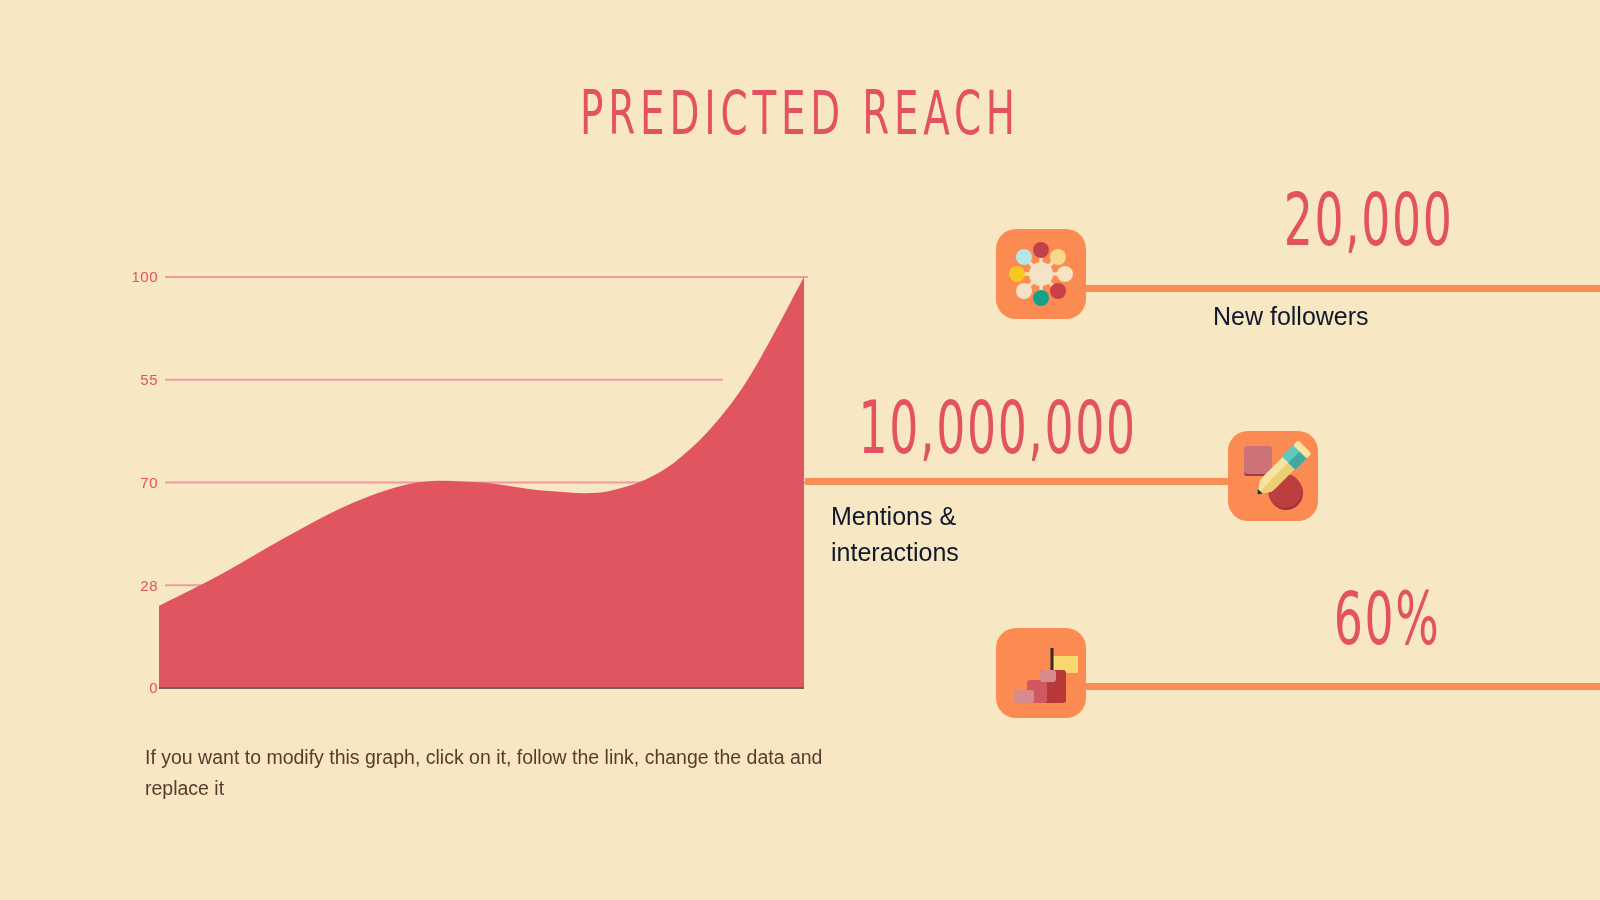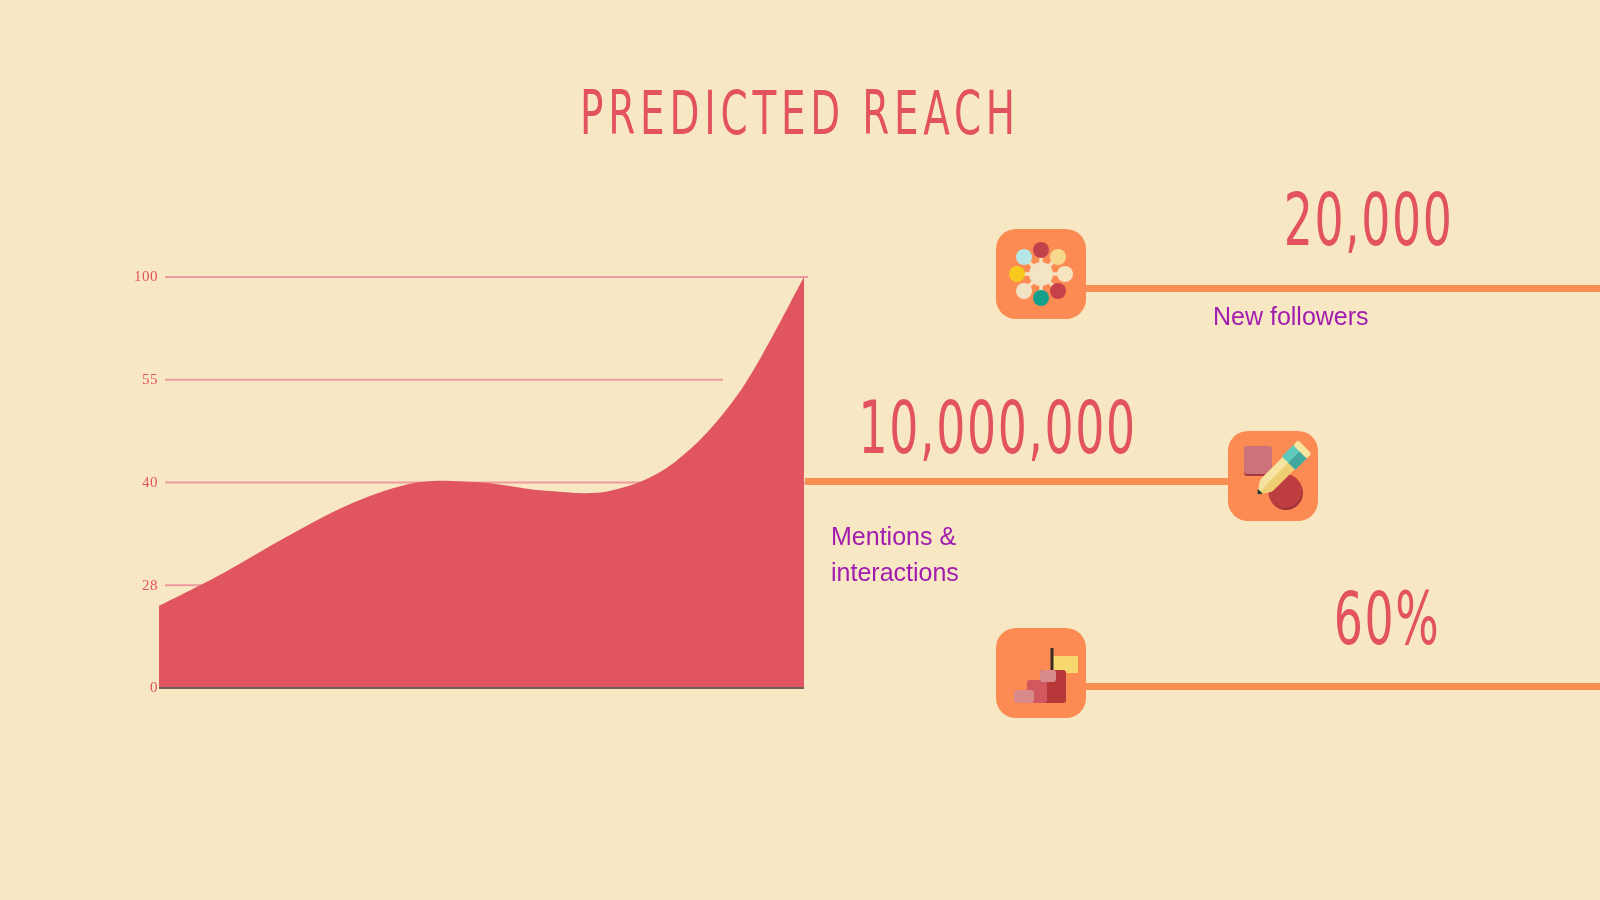--- a/index.html
+++ b/index.html
@@ -35,21 +35,21 @@
     position: absolute;
     left: 118px; top: 258px;
     width: 720px; height: 440px;
   }
   #chart-svg { display: block; }
 
   .ytick {
     position: absolute;
     color: #E2535F;
     font-size: 15px;
-    font-family: Liberation Serif, serif;
+    font-family: Liberation Sans, sans-serif;
     text-align: right;
     width: 40px;
     letter-spacing: .5px;
   }
 
   #caption {
     position: absolute;
     left: 145px; top: 742px;
     width: 700px;
     color: #5B3A2E;
@@ -75,57 +75,58 @@
     color: #E2535F;
     font-family: "DejaVu Sans Condensed", "Liberation Sans Narrow", "Liberation Sans", sans-serif;
     font-size: 62px;
     font-weight: 400;
     letter-spacing: 2px;
     white-space: nowrap;
     transform: scaleX(0.82) scaleY(1.18);
   }
   .stat-label {
     position: absolute;
-    color: #a21caf;
+    color: #0f172a;
     font-size: 25px;
     line-height: 36px;
     font-family: "Liberation Sans", sans-serif;
     white-space: pre-line;
   }
 </style>
 </head>
 <body>
 
 <div id="slide">
 
   <div id="title">PREDICTED REACH</div>
 
   <div id="chart-block">
 
     <div class="ytick" style="left:0px; top:10px;">100</div>
     <div class="ytick" style="left:0px; top:113px;">55</div>
-    <div class="ytick" style="left:0px; top:216px;">40</div>
+    <div class="ytick" style="left:0px; top:216px;">70</div>
     <div class="ytick" style="left:0px; top:319px;">28</div>
     <div class="ytick" style="left:0px; top:421px;">0</div>
 
     <svg id="chart-svg" width="720" height="440" viewBox="0 0 720 440">
 
       <g>
           <line x1="47" x2="110" y1="327.3" y2="327.3" stroke="#F09A9F" stroke-width="2"></line>
           <line x1="47" x2="690" y1="224.5" y2="224.5" stroke="#F09A9F" stroke-width="2"></line>
           <line x1="47" x2="605" y1="121.8" y2="121.8" stroke="#F09A9F" stroke-width="2"></line>
           <line x1="47" x2="690" y1="19.0" y2="19.0" stroke="#F09A9F" stroke-width="2"></line>
         </g>
 
       <path id="area-path" fill="#E0555F" d="M 41.0 347.8 C 51.8 342.3, 84.0 326.6, 105.5 314.9 C 127.0 303.3, 148.5 289.6, 170.0 277.9 C 191.5 266.3, 213.0 254.0, 234.5 245.0 C 256.0 236.1, 277.5 227.9, 299.0 224.5 C 320.5 221.1, 342.0 223.1, 363.5 224.5 C 385.0 225.9, 406.5 231.3, 428.0 232.7 C 449.5 234.1, 471.0 237.5, 492.5 232.7 C 514.0 227.9, 535.5 220.4, 557.0 203.9 C 578.5 187.5, 600.0 164.9, 621.5 134.1 C 643.0 103.3, 675.3 38.2, 686.0 19.0 L 686 430 L 41 430 Z"></path>
 
       <line x1="41" y1="430" x2="686" y2="430" stroke="#6B6158" stroke-width="2"></line>
     </svg>
   </div>
 
+  <div id="caption">If you want to modify this graph, click on it, follow the link, change the data and replace it</div>
 
   <div class="stat-line" style="left:1086px; top:285px; width:514px;"></div>
 
   <div class="icon-tile" style="left:996px; top:229px;">
     <svg width="90" height="90" viewBox="0 0 90 90">
       <g stroke="#F7E0C0" stroke-width="3.5" stroke-linecap="round">
         <line x1="45" y1="45" x2="45" y2="24"></line>
         <line x1="45" y1="45" x2="60" y2="30"></line>
         <line x1="45" y1="45" x2="66" y2="45"></line>
         <line x1="45" y1="45" x2="60" y2="60"></line>
@@ -164,21 +165,21 @@
         <rect x="62" y="36" width="16" height="10" fill="#42A79E"></rect>
         <rect x="78" y="27" width="7" height="19" rx="2" fill="#F6E5A0"></rect>
         <path d="M 30 28 L 18 36.5 L 30 45 Z" fill="#F6E5A0"></path>
         <path d="M 30 36.5 L 18 36.5 L 30 45 Z" fill="#EDCE72"></path>
         <path d="M 22 33 L 18 36.5 L 22 40 Z" fill="#1B3B39"></path>
       </g>
     </svg>
   </div>
 
   <div class="stat-num" style="left:828px; top:391px;">10,000,000</div>
-  <div class="stat-label" style="left:831px; top:498px;margin-top:20px;">Mentions &amp;
+  <div class="stat-label" style="left:831px; top:498px;">Mentions &amp;
 interactions</div>
 
   <div class="stat-line" style="left:1086px; top:683px; width:514px;"></div>
 
   <div class="icon-tile" style="left:996px; top:628px;">
     <svg width="90" height="90" viewBox="0 0 90 90">
       <rect x="56" y="28" width="26" height="17" fill="#F7D86E"></rect>
       <line x1="56" y1="20" x2="56" y2="73" stroke="#3A2A22" stroke-width="3"></line>
       <rect x="44" y="42" width="26" height="33" rx="3" fill="#B8383A"></rect>
       <rect x="31" y="52" width="20" height="23" rx="3" fill="#D1585F"></rect>

